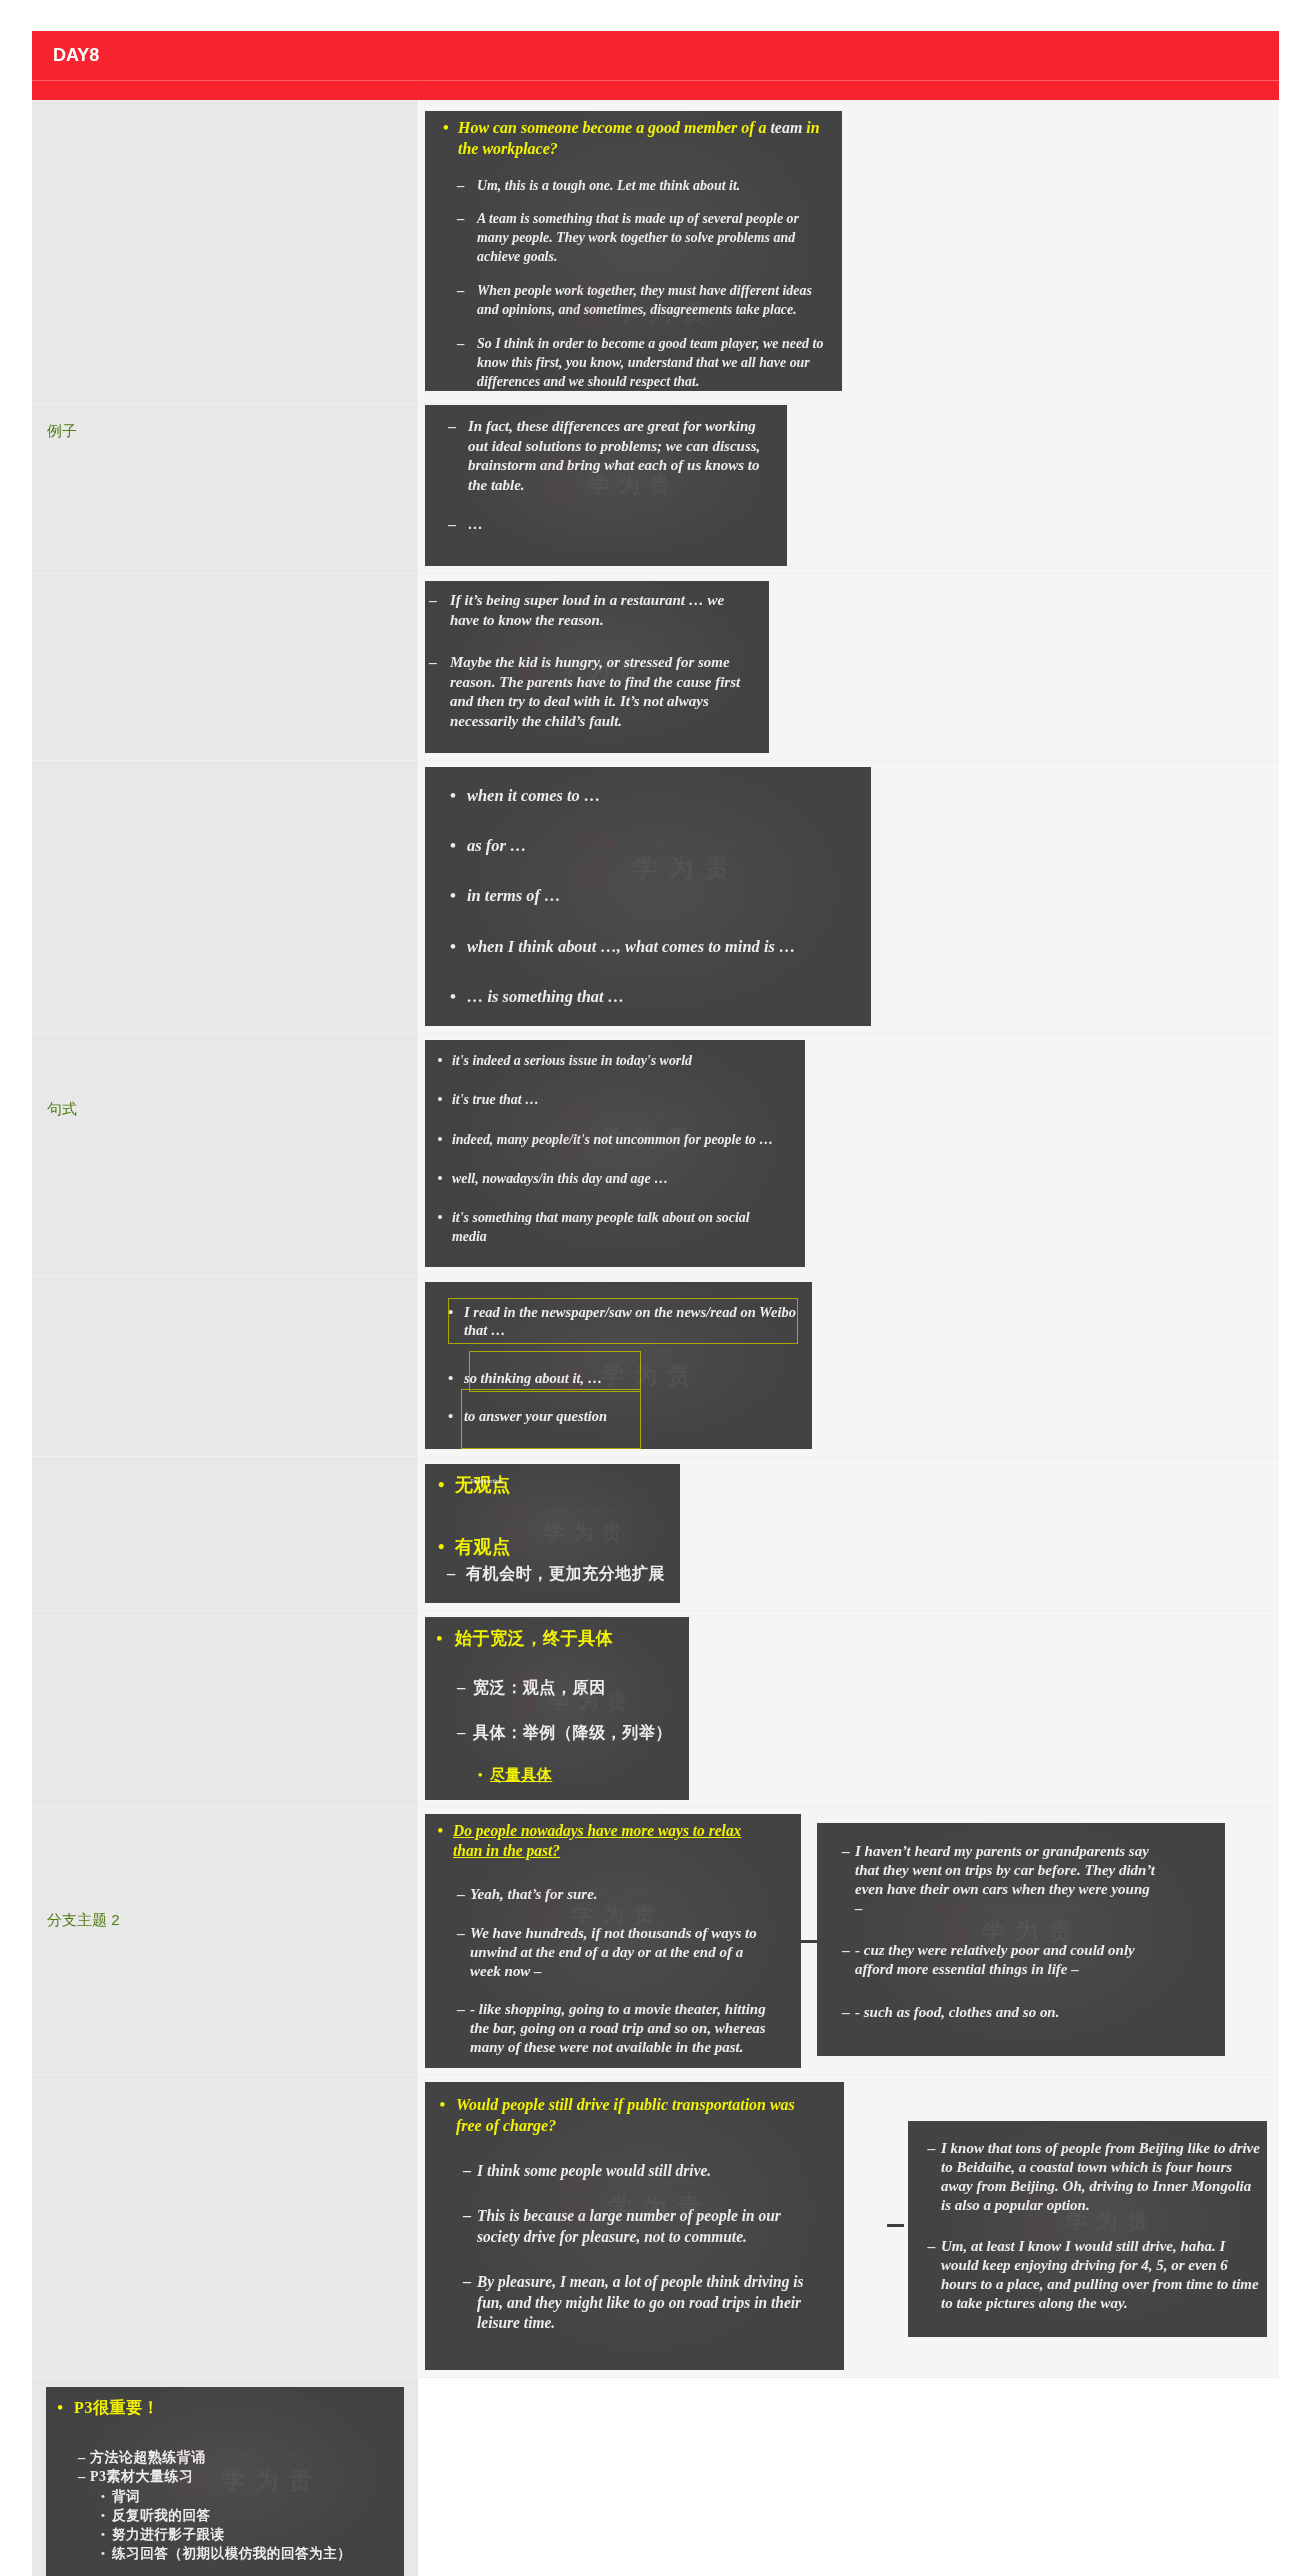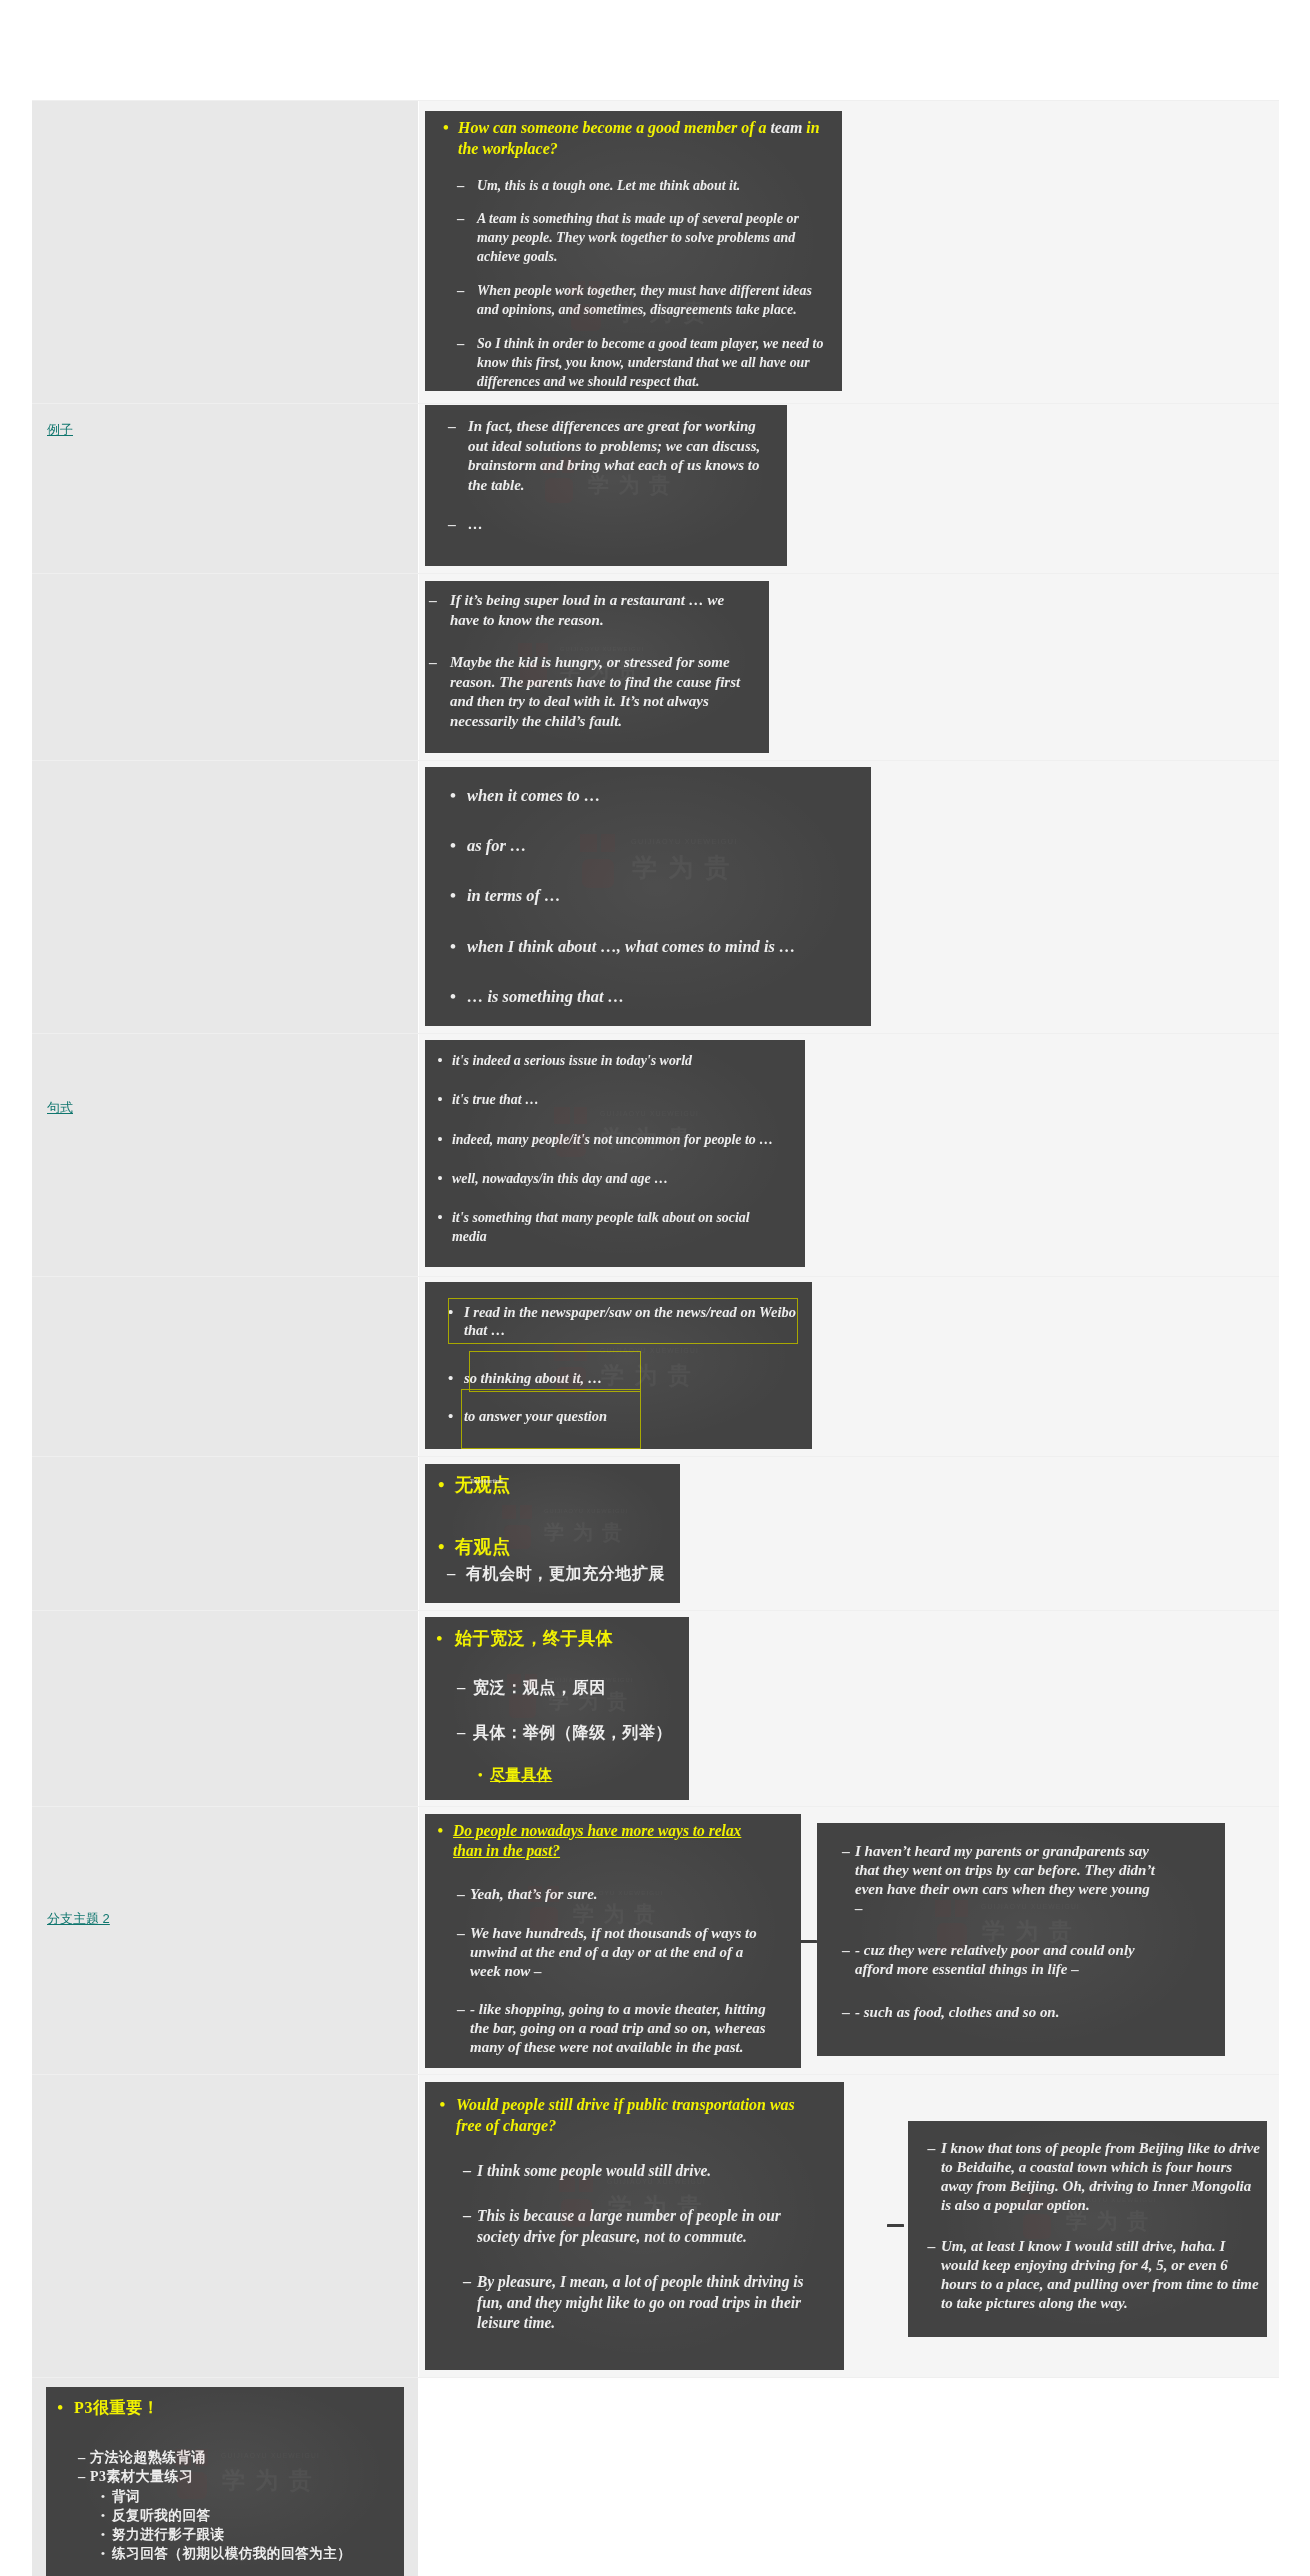--- a/index.html
+++ b/index.html
@@ -4,21 +4,21 @@
 <style>
   html,body{margin:0;padding:0;background:#fff;}
   body{width:1310px;font-family:"Liberation Sans",sans-serif;}
   .page{position:relative;width:1310px;height:3479px;background:#fff;overflow:hidden;}
   .hdr{position:absolute;left:32px;top:31px;width:1247px;height:69px;background:#F72430;}
   .hdr-title{position:absolute;left:21px;top:14px;font-size:18px;font-weight:700;color:#fff;}
   .hdr-div{position:absolute;top:49px;height:0.5px;background:rgba(255,255,255,.28);}
   .colL{position:absolute;left:32px;width:386px;background:#E8E8E8;}
   .colR{position:absolute;left:419px;width:860px;background:#F5F5F5;}
   .rline{position:absolute;height:0.5px;background:#EFEFEF;}
-  .label{position:absolute;color:#0f766e;font-size:13px;line-height:1;white-space:nowrap;text-decoration:underline;}
+  .label{position:absolute;color:#4d7c0f;font-size:15px;line-height:1;white-space:nowrap;}
   .slide{position:absolute;background:#434343;overflow:hidden;}
   .slide:after{content:"";position:absolute;left:0;top:0;right:0;bottom:0;pointer-events:none;
      background:radial-gradient(ellipse 60% 70% at 52% 46%, rgba(255,255,255,.055), rgba(255,255,255,0) 72%);}
   .logo{position:absolute;pointer-events:none;opacity:.042;}
   .logo .sq{position:absolute;background:#C02020;}
   .logo .tx{position:absolute;color:#F0F0F0;font-family:"Liberation Sans",sans-serif;white-space:nowrap;
             font-weight:700;letter-spacing:.45em;}
   .logo .tx2{position:absolute;color:#D8D8D8;font-family:"Liberation Sans",sans-serif;white-space:nowrap;
             letter-spacing:.18em;}
   .sbody{position:absolute;
@@ -30,20 +30,25 @@
   .cj{font-style:normal;letter-spacing:.04em;}
   .obox{position:absolute;border:1px solid #A8A800;}
   .wmk{position:absolute;color:rgba(255,255,255,.7);font-family:"Liberation Serif",serif;
        font-weight:700;white-space:nowrap;letter-spacing:-0.1px;}
   .conn{position:absolute;background:#3E3E3E;border-radius:0.5px;}
 </style>
 </head>
 <body>
 
 <div class="page">
+  <div class="hdr">
+    <div class="hdr-title">DAY8</div>
+    <div class="hdr-div" style="left:0;width:386px"></div>
+    <div class="hdr-div" style="left:387px;width:860px"></div>
+  </div>
   <div class="colL" style="top:100px;height:3347px"></div>
   <div class="colR" style="top:100px;height:2277px"></div>
 
   <div class="rline" style="left:32px;top:100px;width:1247px"></div>
   <div class="rline" style="left:32px;top:403px;width:1247px"></div>
   <div class="rline" style="left:32px;top:573px;width:1247px"></div>
   <div class="rline" style="left:32px;top:760px;width:1247px"></div>
   <div class="rline" style="left:32px;top:1033px;width:1247px"></div>
   <div class="rline" style="left:32px;top:1276px;width:1247px"></div>
   <div class="rline" style="left:32px;top:1456px;width:1247px"></div>

